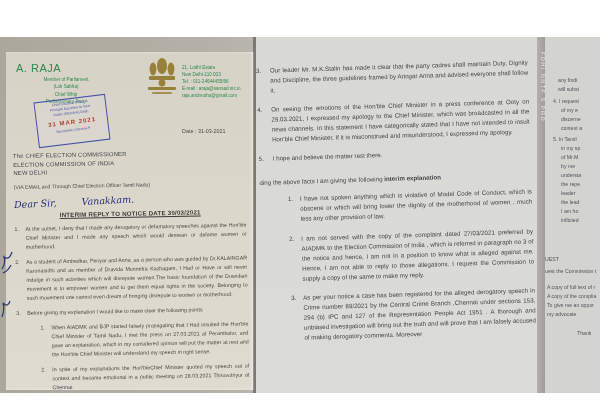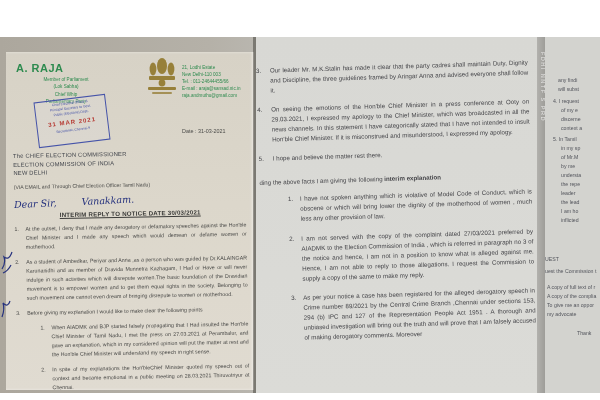--- a/index.html
+++ b/index.html
@@ -6,21 +6,21 @@
   body{width:600px;height:400px;background:#ffffff;overflow:hidden;
        font-family:"Liberation Sans",sans-serif;position:relative;}
   .photo{position:absolute;left:0;top:37px;width:600px;height:356px;
          background:linear-gradient(90deg,#aca79d 0%,#b5b1a8 35%,#bfbeba 55%,#c6c5c1 100%);}
   
   .page1{position:absolute;left:6px;top:15px;width:248px;height:338px;
          background:linear-gradient(180deg,#d7d2c6 0%,#dcd7cb 45%,#e0dbd1 100%);
          box-shadow:-2px 0 3px rgba(255,255,255,.5) inset;}
   .seam{position:absolute;left:253px;top:0;width:3px;height:356px;background:rgba(62,60,54,.5);}
   .p1-head{position:absolute;left:0;top:0;width:248px;height:96px;}
-  .mp-name{position:absolute;left:10px;top:10px;width:100px;color:#2e8b4f;font-weight:bold;
+  .mp-name{position:absolute;left:10px;top:10px;width:100px;color:#2e8b4f;font-weight:normal;
            font-size:11px;letter-spacing:.5px;}
   .mp-sub{position:absolute;left:10px;top:24px;width:100px;text-align:center;color:#2e8b4f;
           font-size:4.6px;line-height:1.6;}
   .emblem{position:absolute;left:139px;top:4px;}
   .addr{position:absolute;left:176px;top:12px;width:70px;color:#2e8b4f;font-size:4.6px;line-height:1.55;}
   .stamp{position:absolute;left:30px;top:46px;width:70px;height:42px;border:1.5px solid #4553a8;
          transform:rotate(-7deg);color:#4553a8;font-size:3.4px;text-align:center;line-height:1.5;
          padding-top:2px;background:rgba(230,230,240,.15);}
   .stamp .sdate{color:#b63a33;font-size:6px;font-weight:bold;letter-spacing:1px;margin:2px 0 1px 0;}
   .dateline{position:absolute;left:176px;top:76px;font-size:5.4px;color:#4a4a48;}

